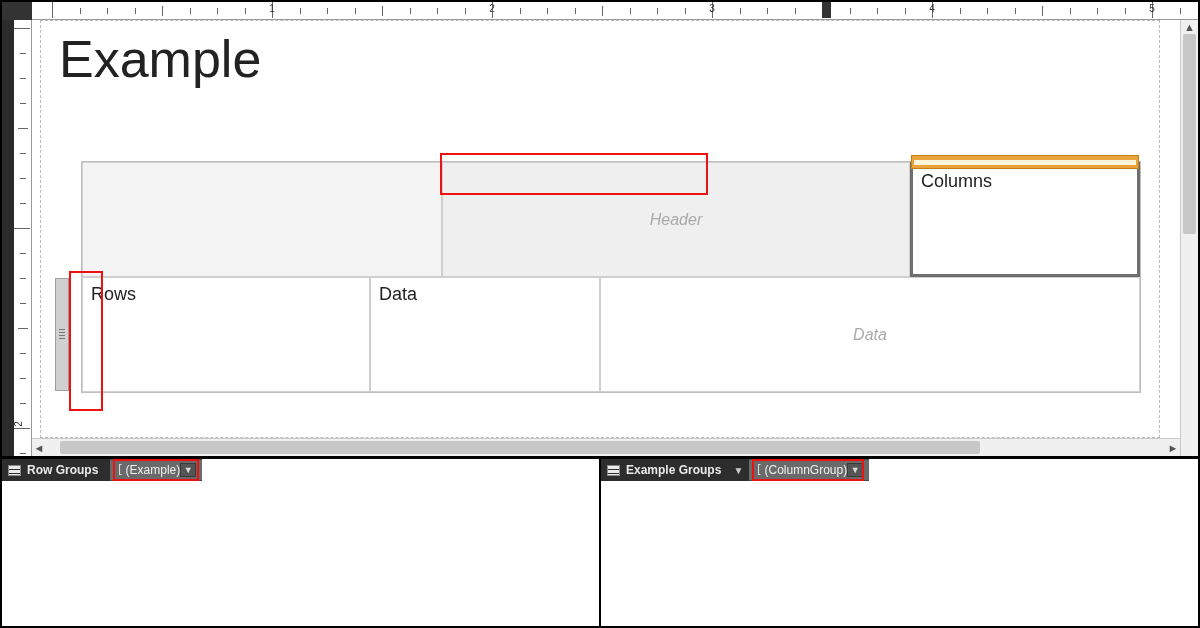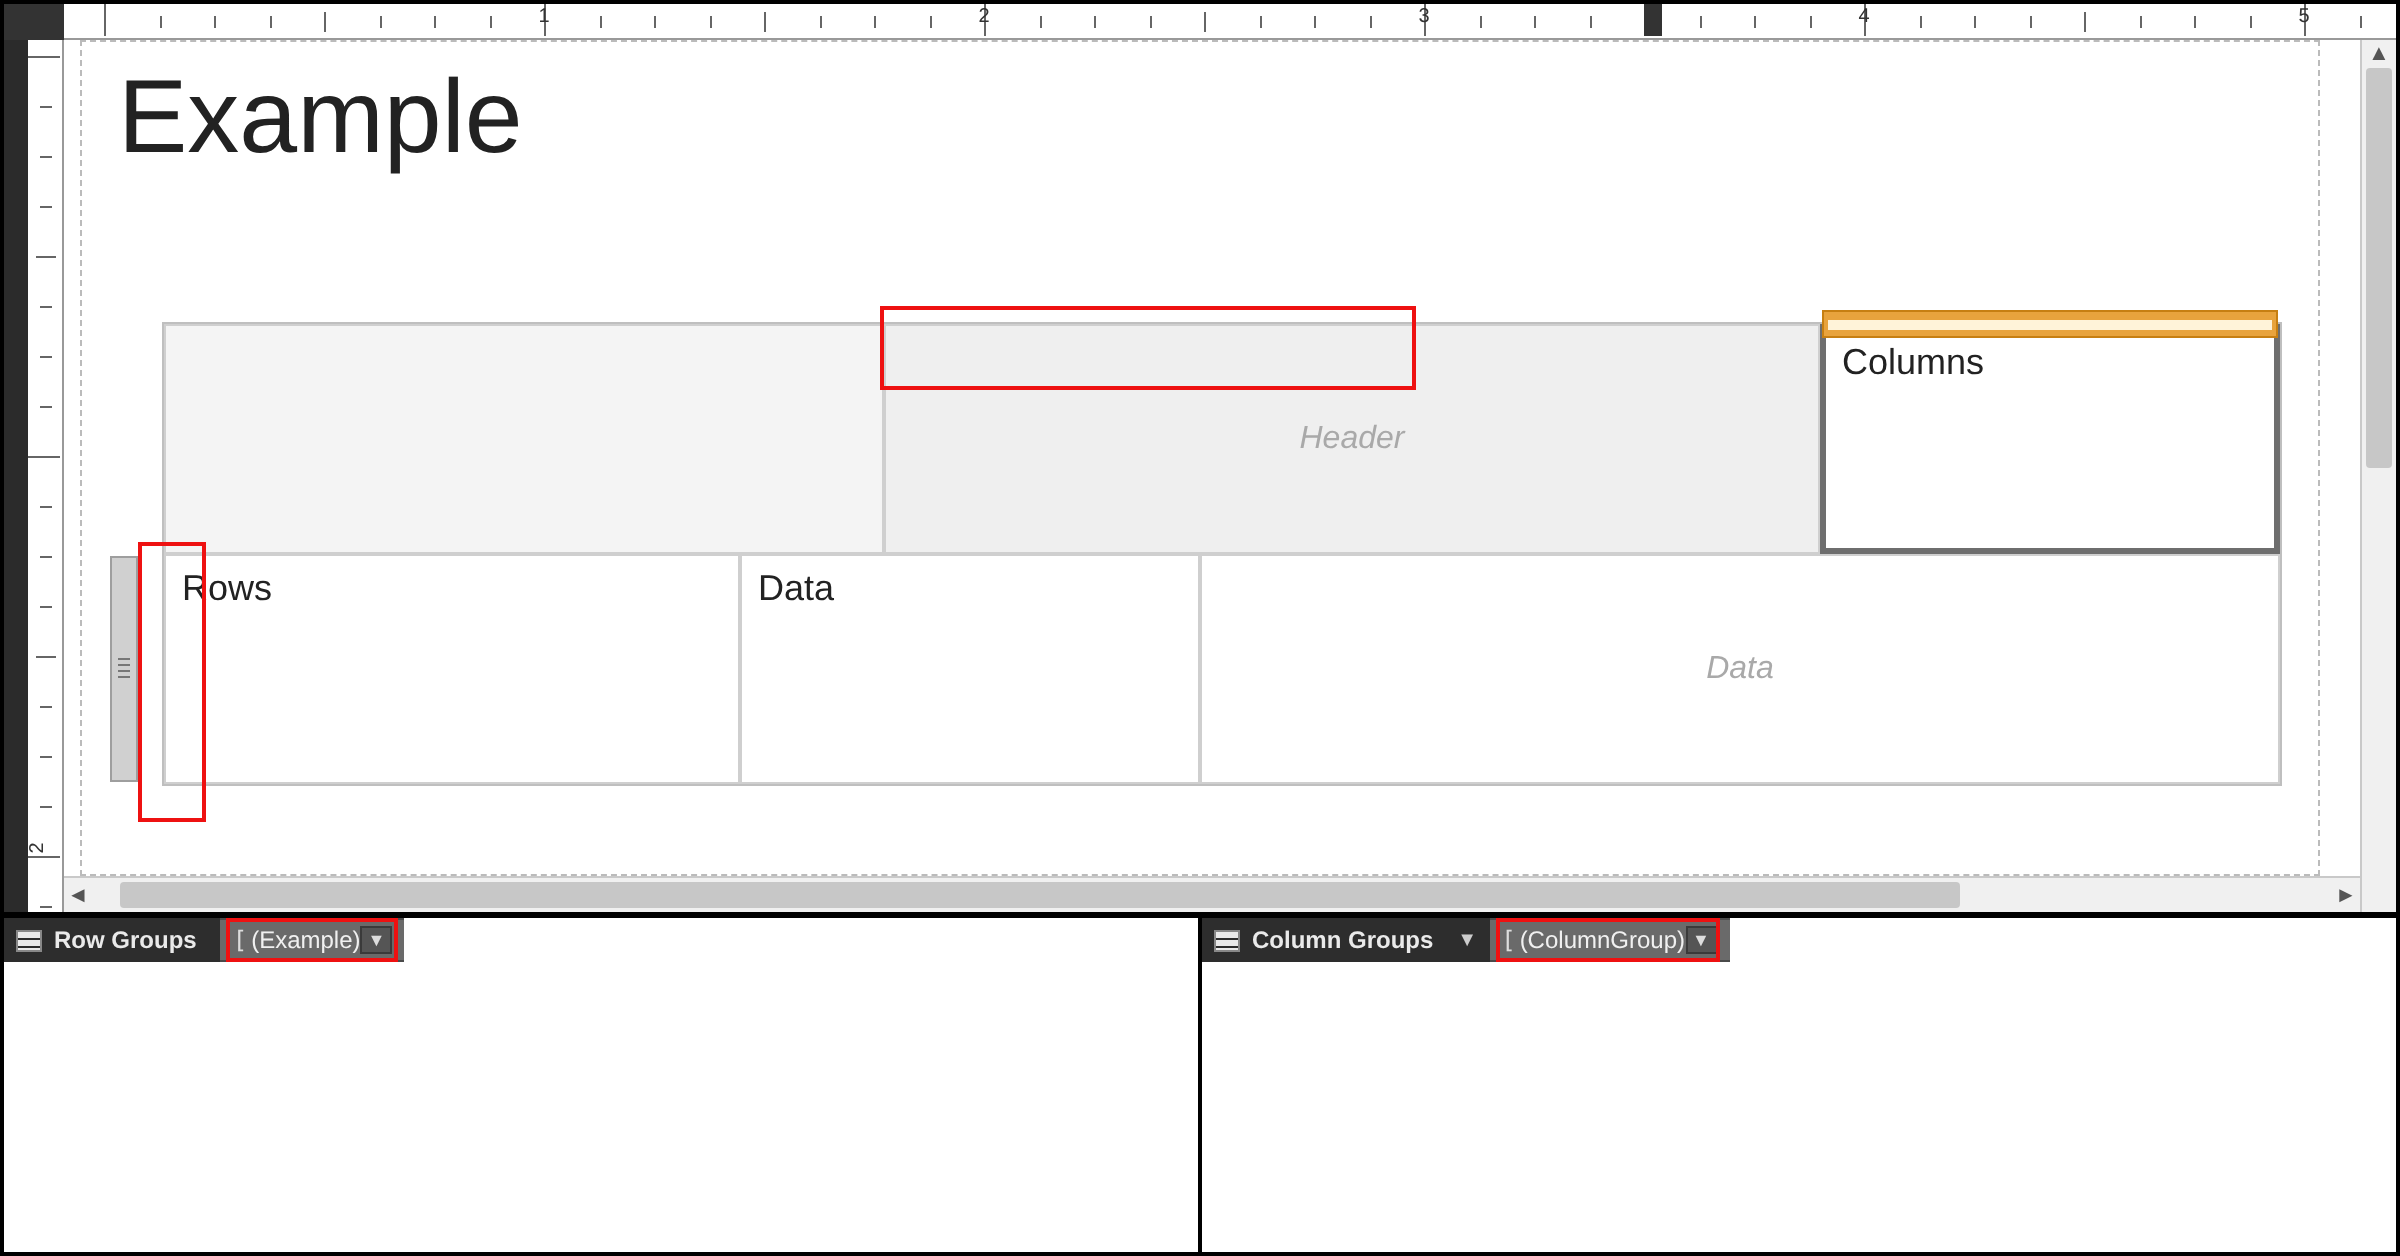--- a/index.html
+++ b/index.html
@@ -402,21 +402,21 @@
         <span class="bracket">[</span>
         <span>(Example)</span>
         <div class="dd">▼</div>
         <div class="red-group" style="width:86px"></div>
       </div>
       <div class="group-body"></div>
     </div>
     <div class="group-col">
       <div class="group-header">
         <span class="grid-icon"></span>
-        <span>Column Groups</span>
+        <span>Example Groups</span>
         <span class="spacer"></span>
         <span class="menu-caret">▼</span>
       </div>
       <div class="group-item-row">
         <span class="bracket">[</span>
         <span>(ColumnGroup)</span>
         <div class="dd">▼</div>
         <div class="red-group" style="width:112px"></div>
       </div>
       <div class="group-body"></div>

